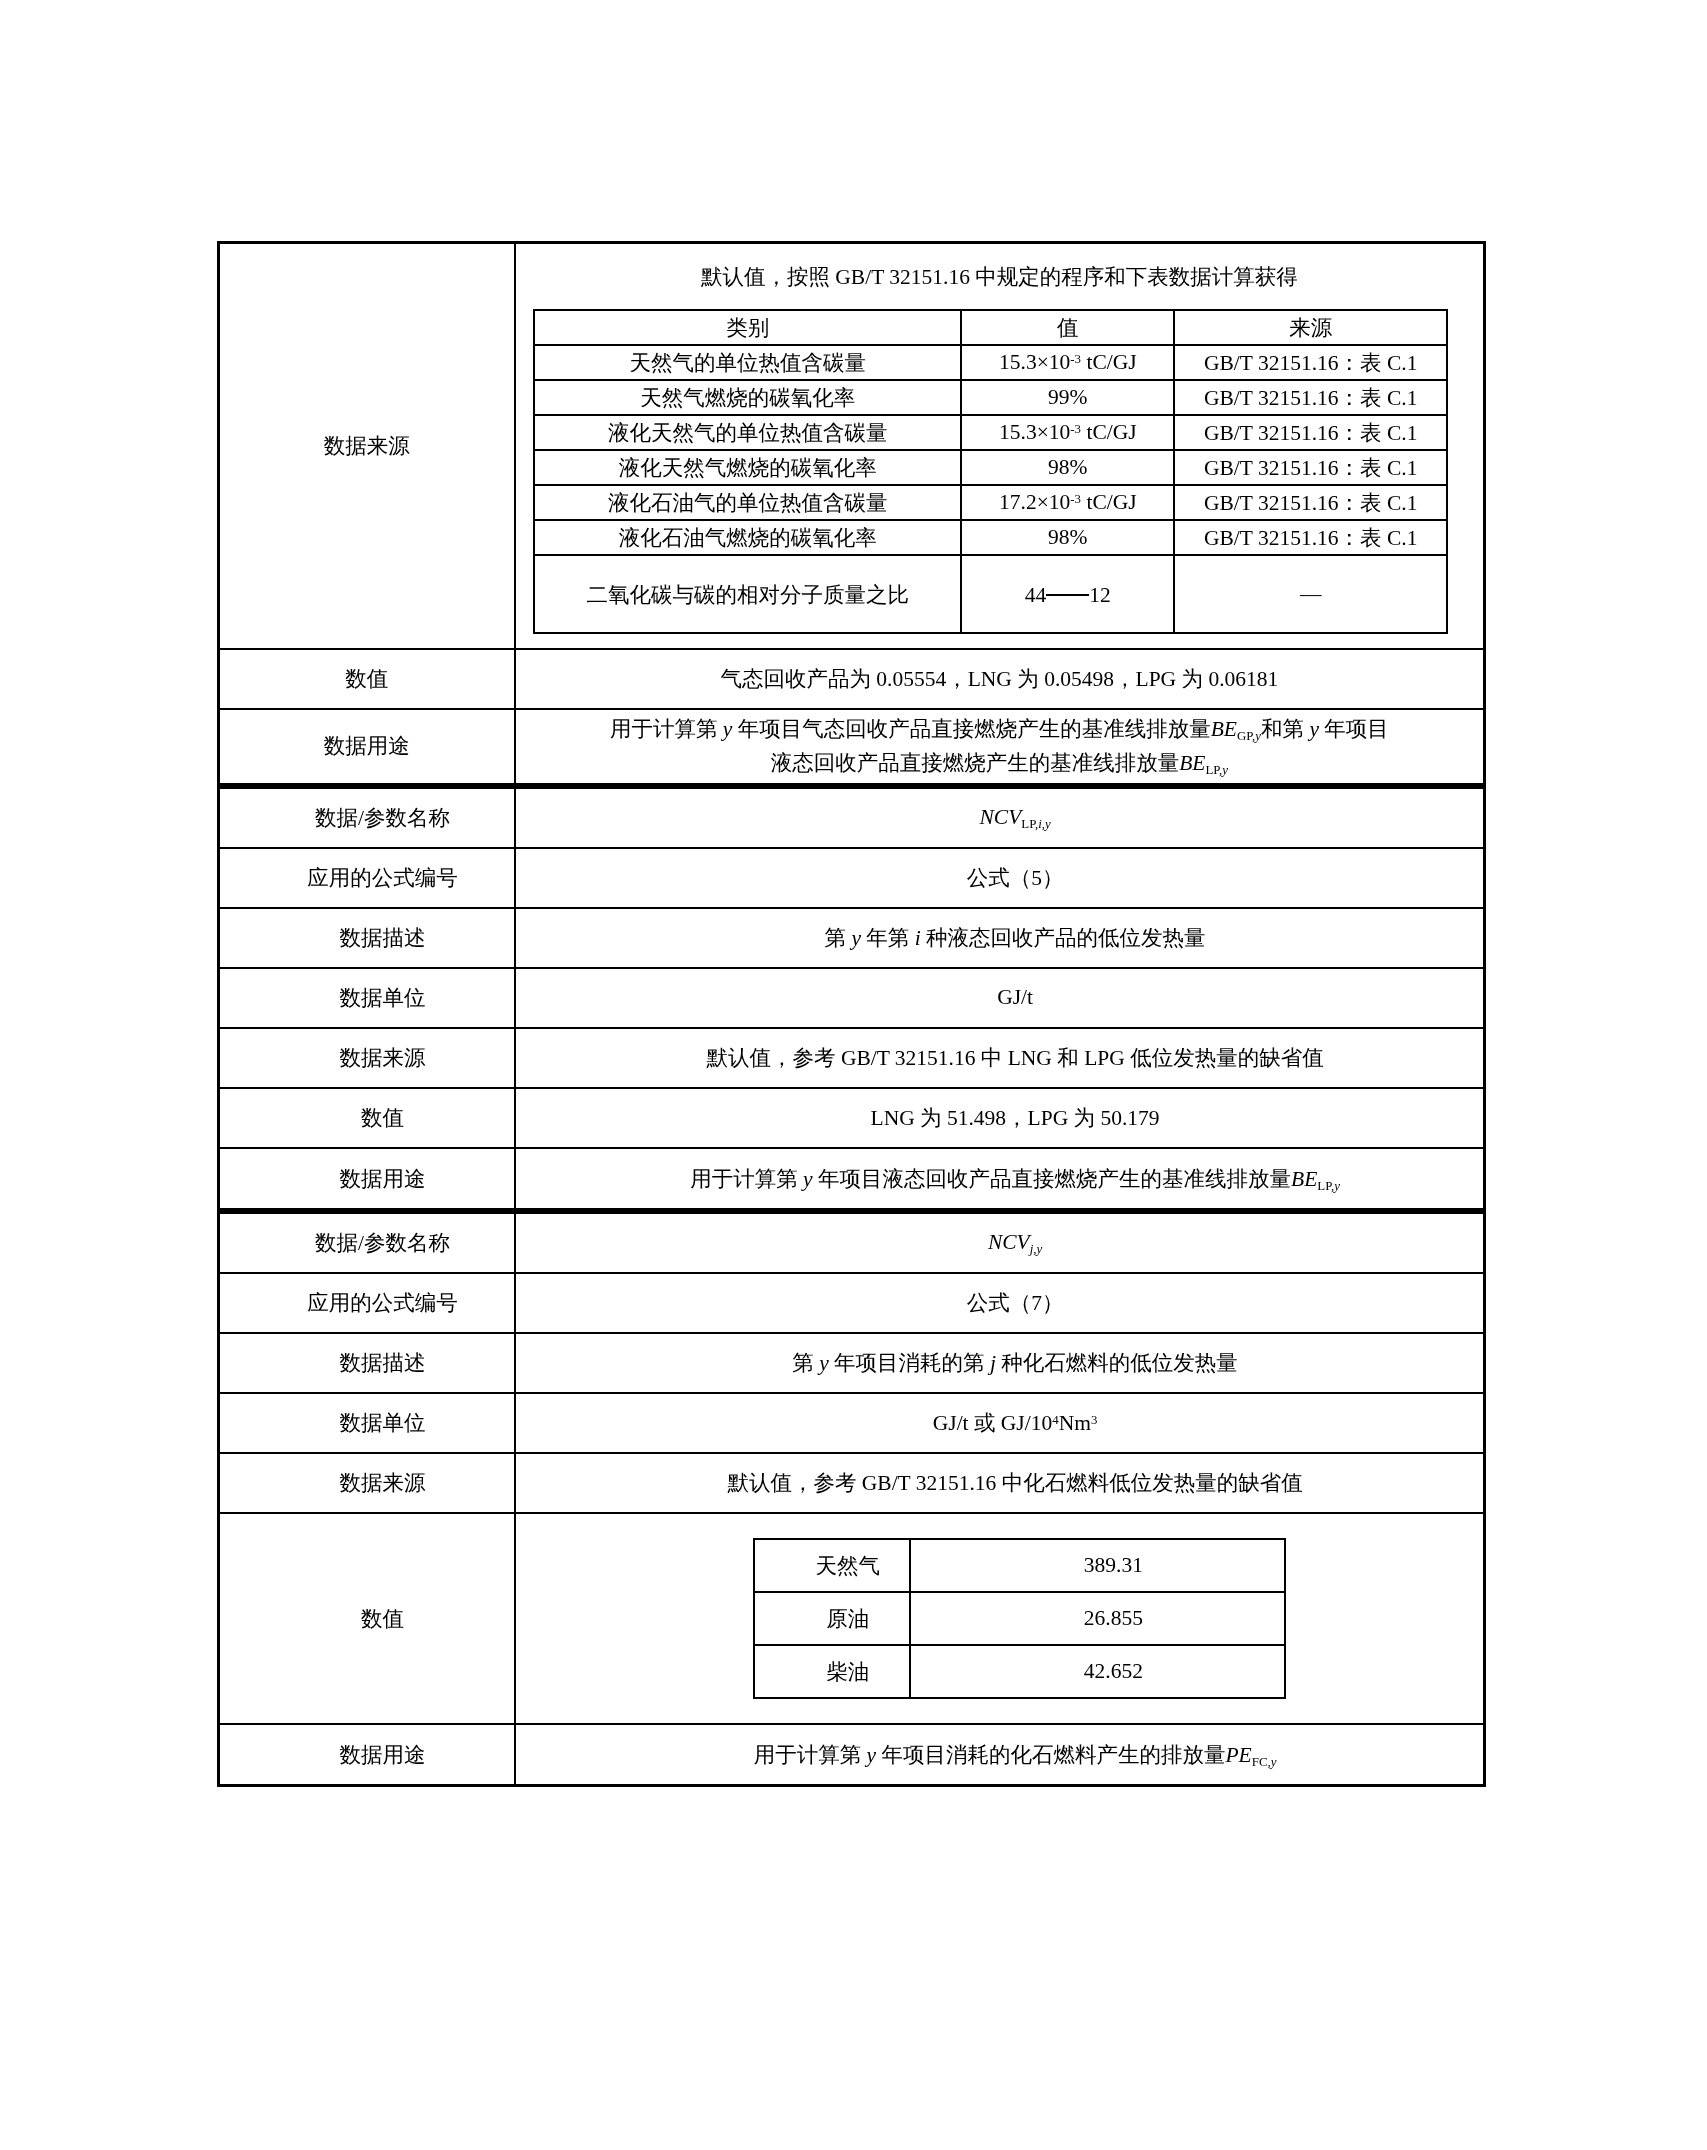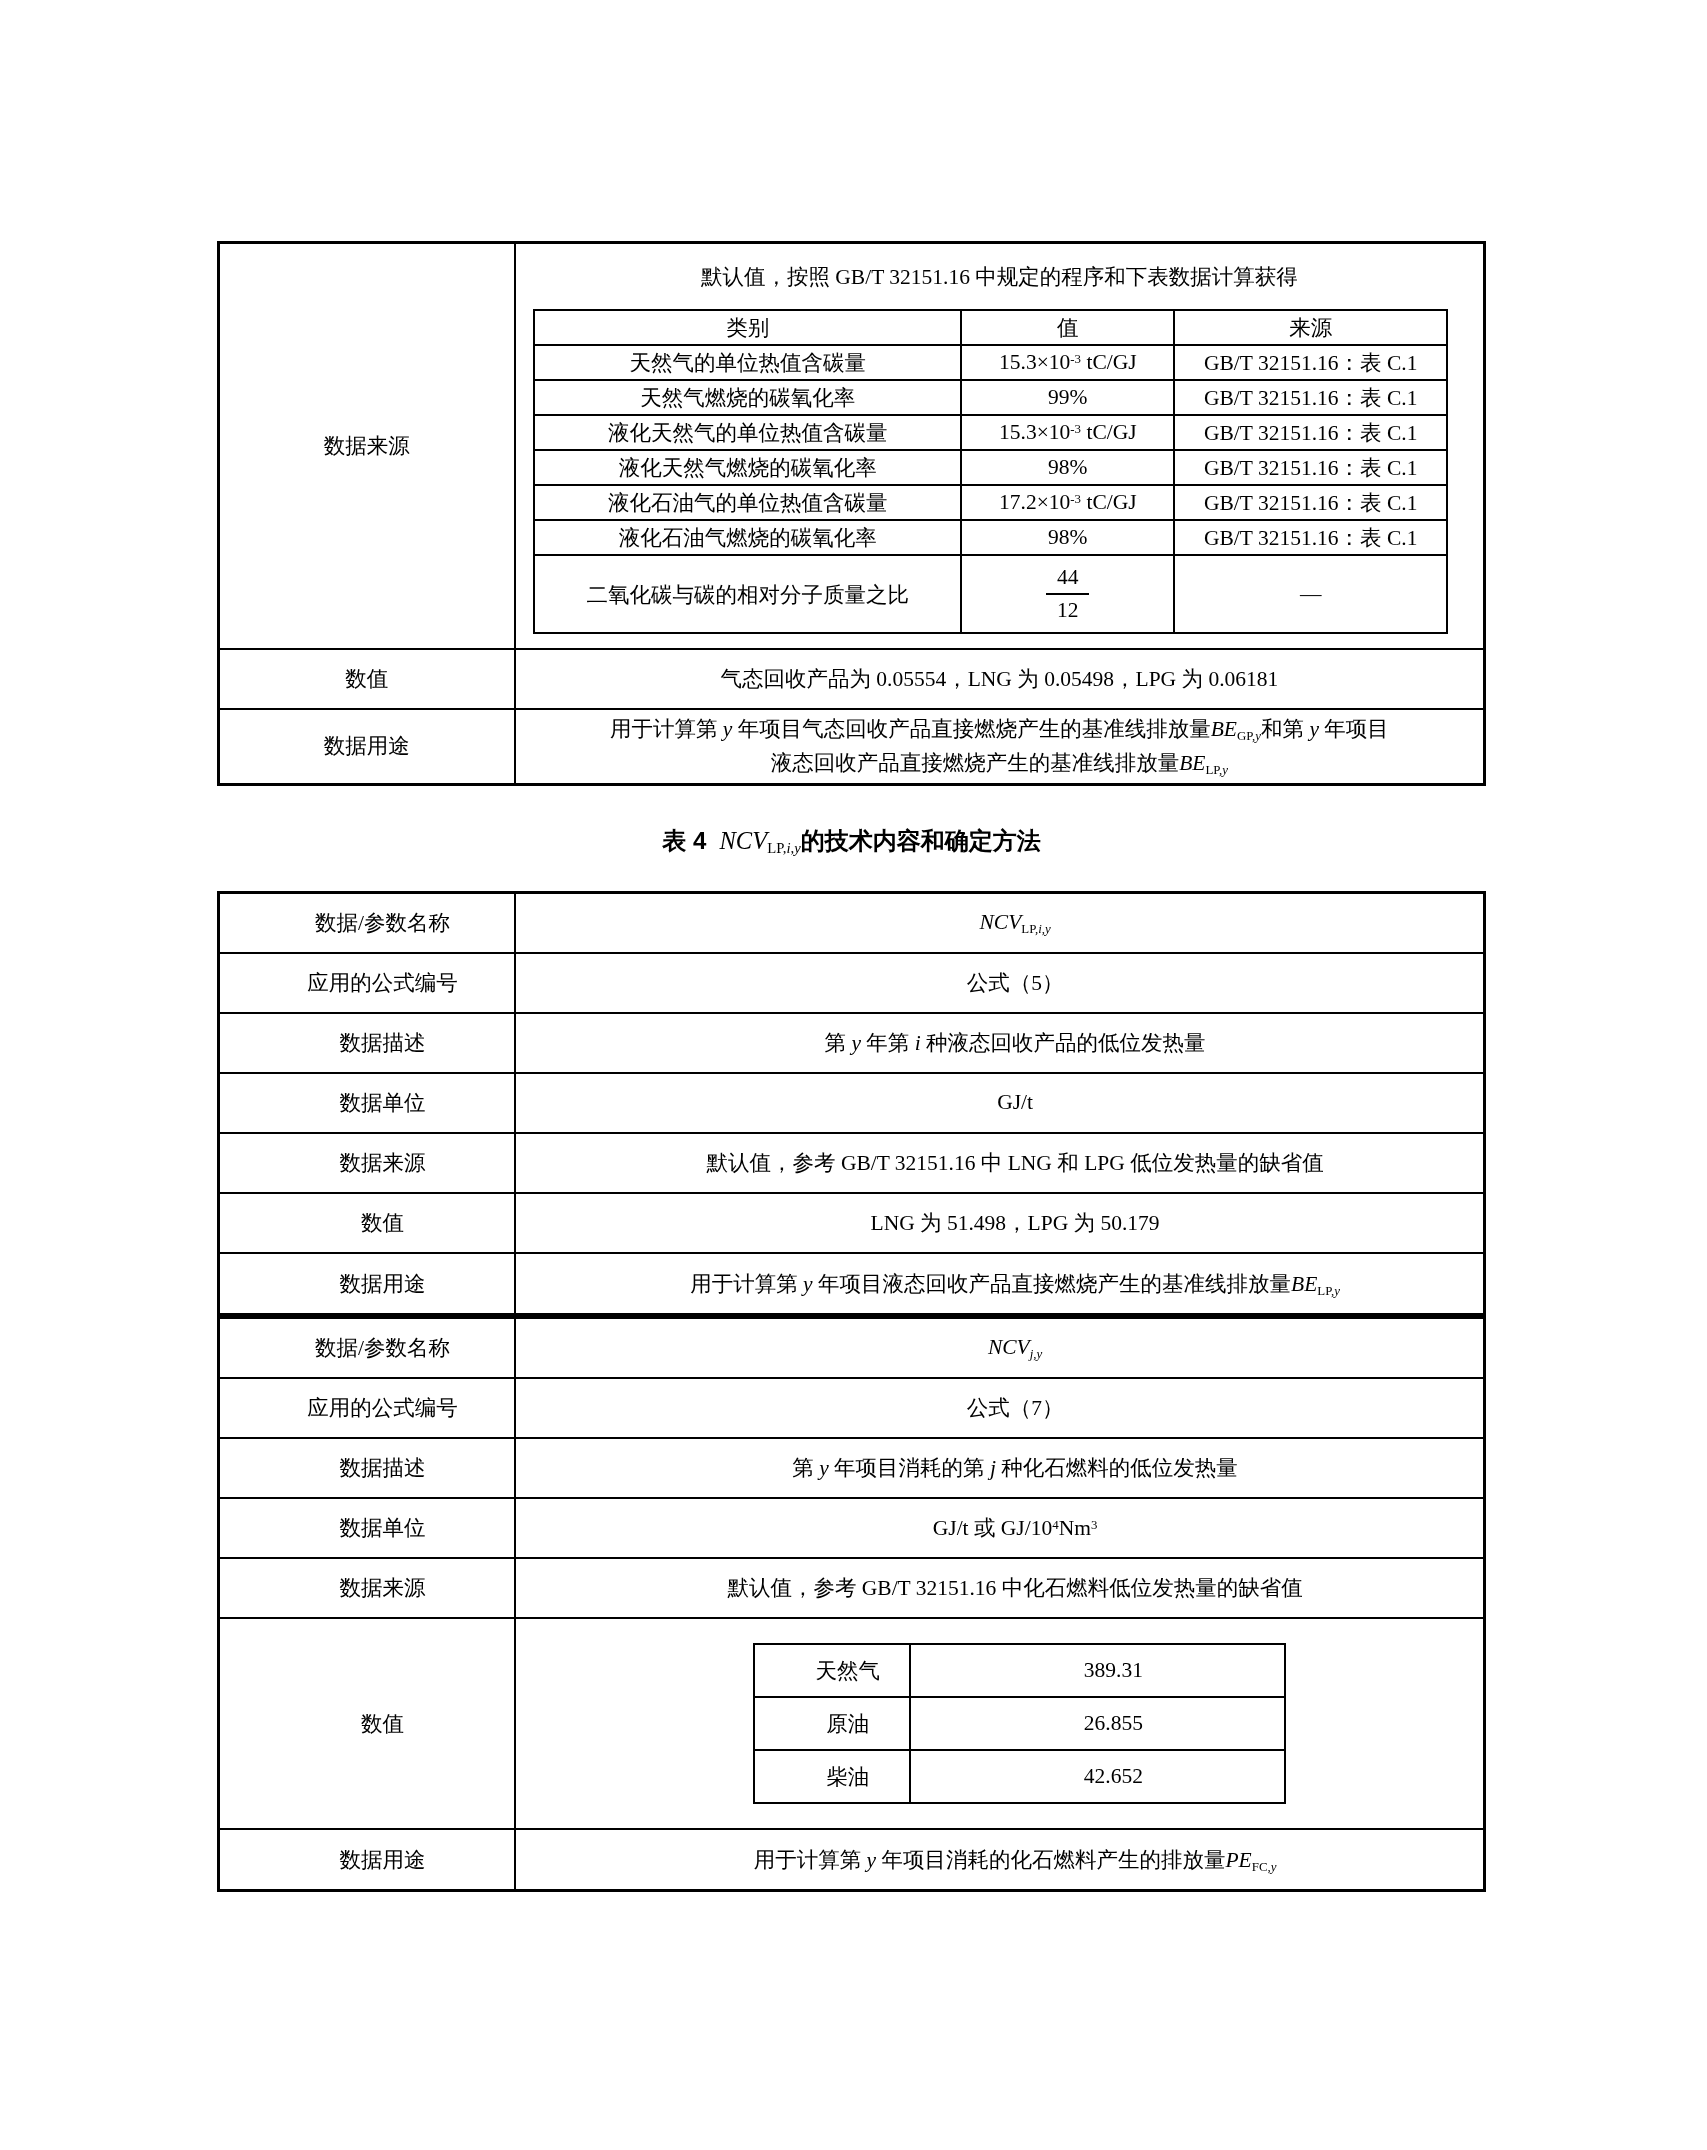--- a/index.html
+++ b/index.html
@@ -36,21 +36,21 @@
   .usage-row td { height: 75px; line-height: 1.55; }
   .t47 td { height: 60px; padding-left: 40px; }
   .t47 .usage td { height: 62px; }
   .mega-cell { padding: 0; }
   .fuel { width: 57.5%; margin: 24px auto; border: 2.2px solid #000; }
   .fuel td { height: 53px; }
   .fuel .fuel-name-col { width: 29.5%; }
   sub { font-size: 0.6em; vertical-align: -0.28em; line-height: 0; }
   sup { font-size: 0.6em; vertical-align: 0.5em; line-height: 0; }
   .fm { font-family: "Liberation Serif", "DejaVu Serif", serif; }
-  .frac { display: inline-flex; flex-direction: column; align-items: center; vertical-align: middle; line-height: 1.05; }
+  .frac { display: inline-flex; flex-direction: row; align-items: center; vertical-align: middle; line-height: 1.05; }
   .frac .bar { width: 43px; border-top: 2.2px solid #000; margin: 4.3px 0; }
   .tbl-title {
     font-family: "Liberation Sans", "DejaVu Sans", sans-serif;
     font-weight: 700;
     font-size: 24px;
     text-align: center;
     margin: 39px 0 34px 0;
   }
   .tbl-title .prefix { margin-right: 0.55em; }
   .tbl-title .fm { font-weight: 400; font-size: 24.5px; }
@@ -128,23 +128,20 @@
           <td class="label-col">数值</td>
           <td>气态回收产品为 0.05554，LNG 为 0.05498，LPG 为 0.06181</td>
         </tr>
         <tr class="usage-row">
           <td class="label-col">数据用途</td>
           <td>用于计算第 <i>y</i> 年项目气态回收产品直接燃烧产生的基准线排放量<i>BE</i><sub>GP,<i>y</i></sub>和第 <i>y</i> 年项目<br>液态回收产品直接燃烧产生的基准线排放量<i>BE</i><sub>LP,<i>y</i></sub></td>
         </tr>
       </tbody>
     </table>
 
-    <div class="tbl-title">
-      <span class="prefix">表 4</span><span class="fm"><i>NCV</i><sub>LP,<i>i</i>,<i>y</i></sub></span><span>的技术内容和确定方法</span>
-    </div>
 
     <table class="outer t47">
       <colgroup>
           <col style="width:23.4%">
           <col>
         </colgroup>
       <tbody>
         <tr>
           <td>数据/参数名称</td>
           <td><i>NCV</i><sub>LP,<i>i</i>,<i>y</i></sub></td>

